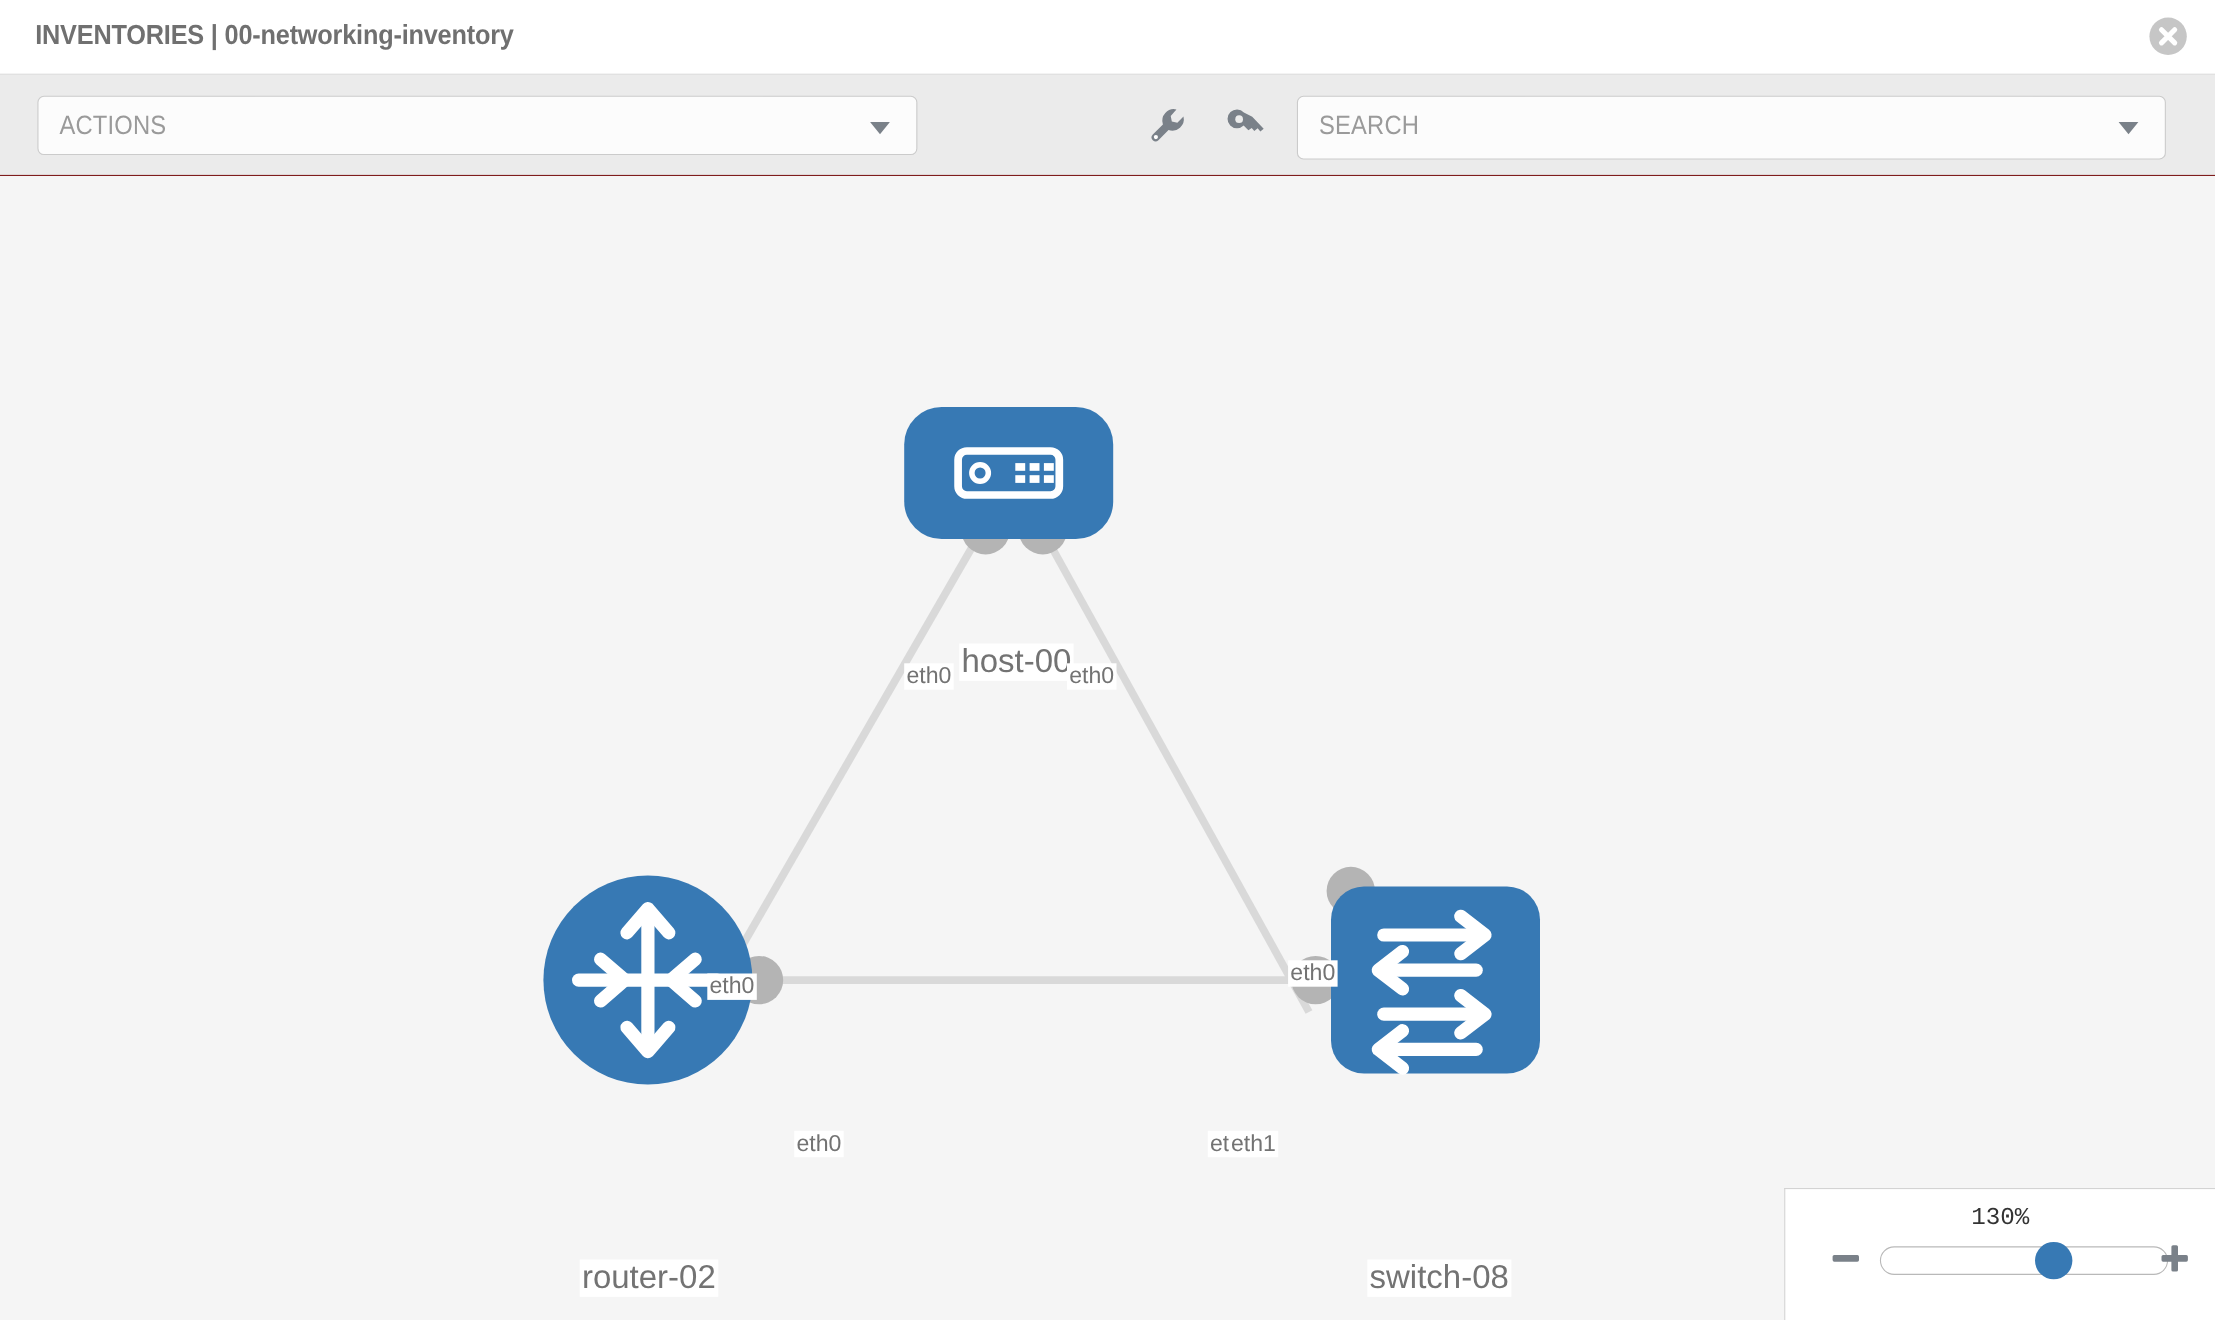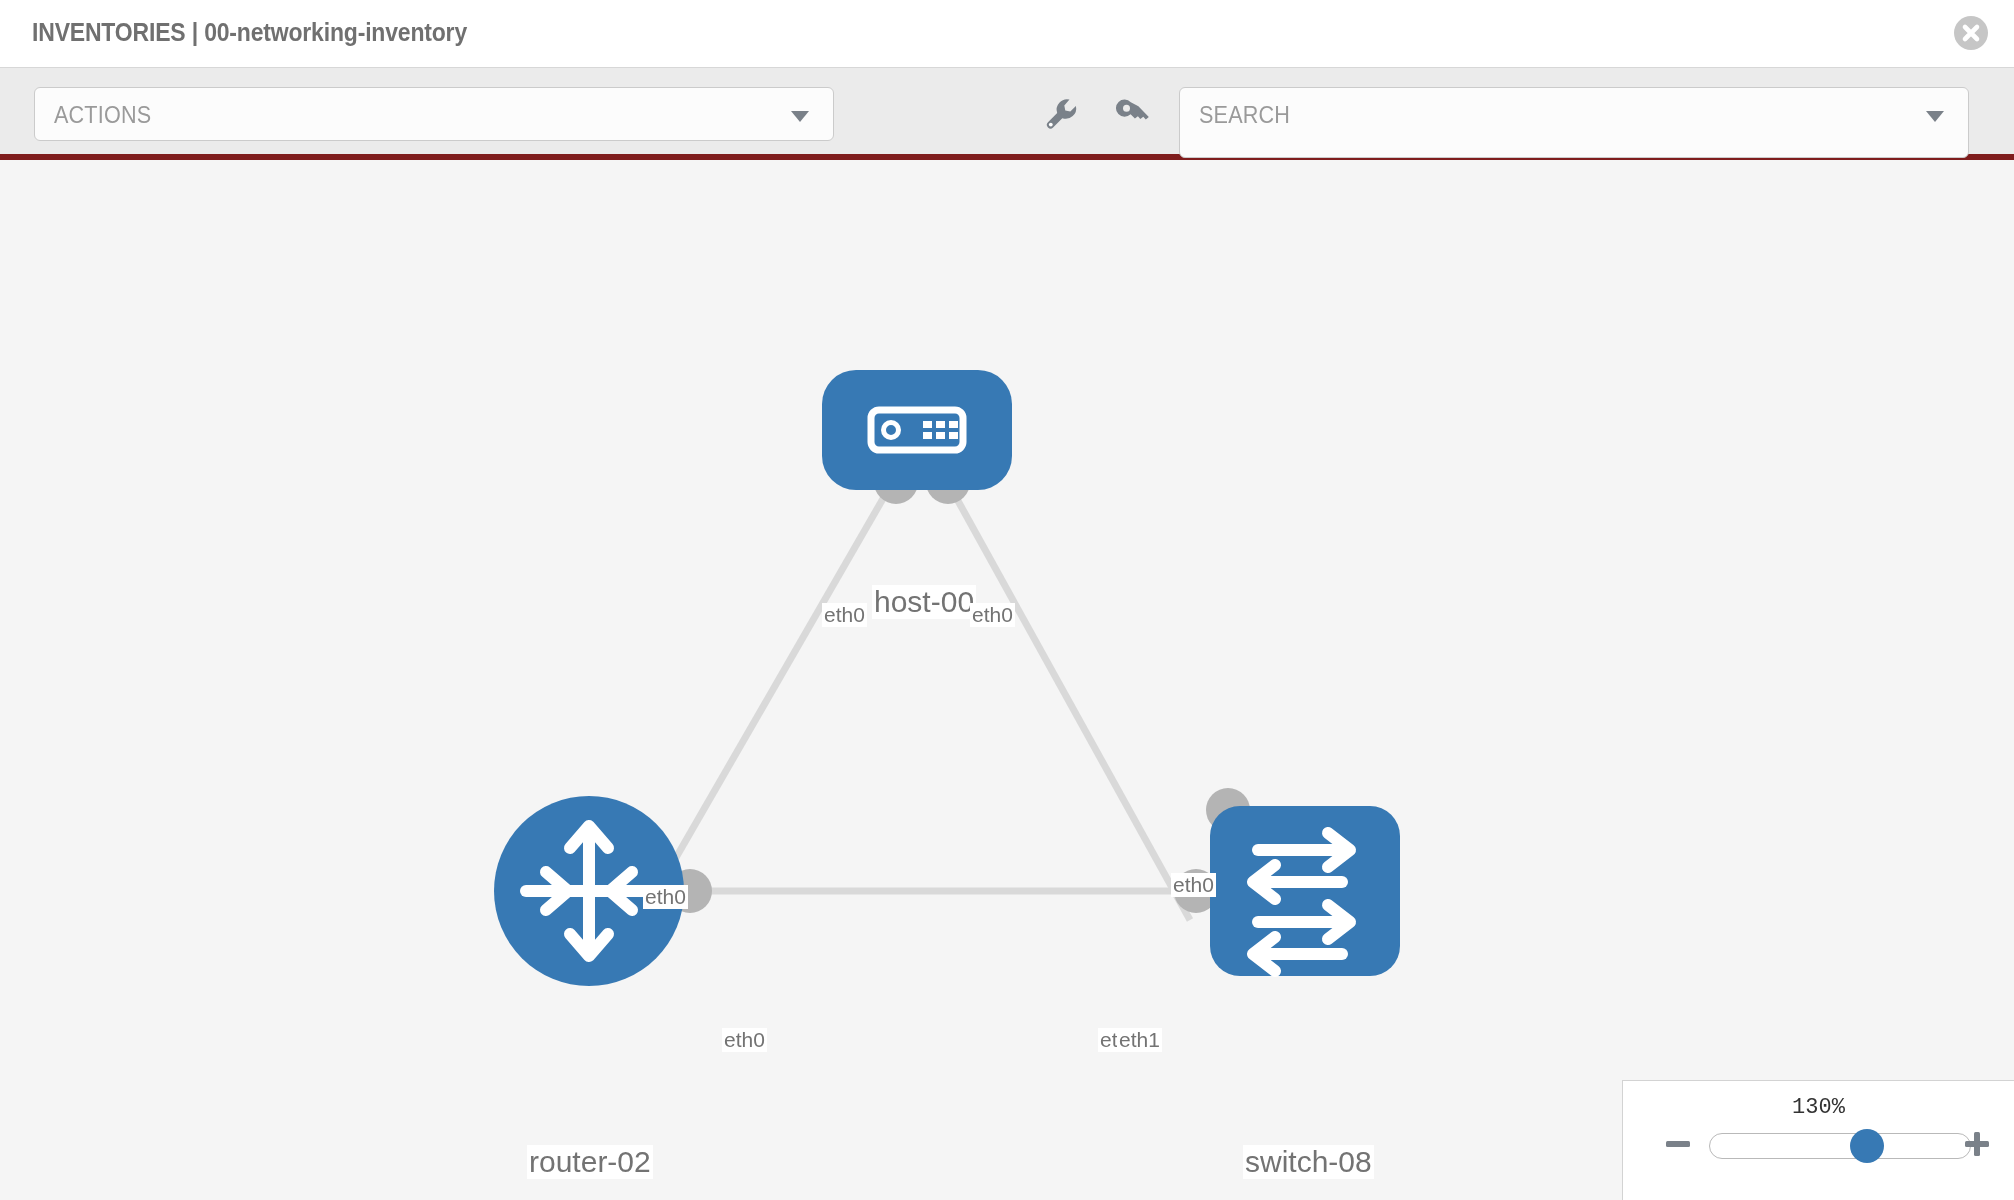--- a/index.html
+++ b/index.html
@@ -53,21 +53,21 @@
   }
   .close-btn svg { display:block; }
 
   
   .toolbar {
     position: absolute;
     left: 0; top: 68px;
     width: 2014px;
     height: 92px;
     background: #ebebeb;
-    border-bottom: 6px solid #7f1d1d;
+    border-bottom: 1px solid #7f1d1d;
     box-sizing: border-box;
   }
   .actions-select {
     position: absolute;
     left: 34px;
     top: 19px;
     width: 800px;
     height: 54px;
     background: #fcfcfc;
     border: 1px solid #cbcbcb;
@@ -103,21 +103,21 @@
     cursor: pointer;
   }
   .tool-icon.wrench { left: 1038px; }
   .tool-icon.key    { left: 1111px; }
 
   .search-select {
     position: absolute;
     left: 1179px;
     top: 19px;
     width: 790px;
-    height: 71px;
+    height: 58px;
     background: #fcfcfc;
     border: 1px solid #cbcbcb;
     border-radius: 6px;
     box-sizing: border-box;
     cursor: text;
     text-align: center;
   }
   .search-label {
     position: absolute;
     left: 19px;

